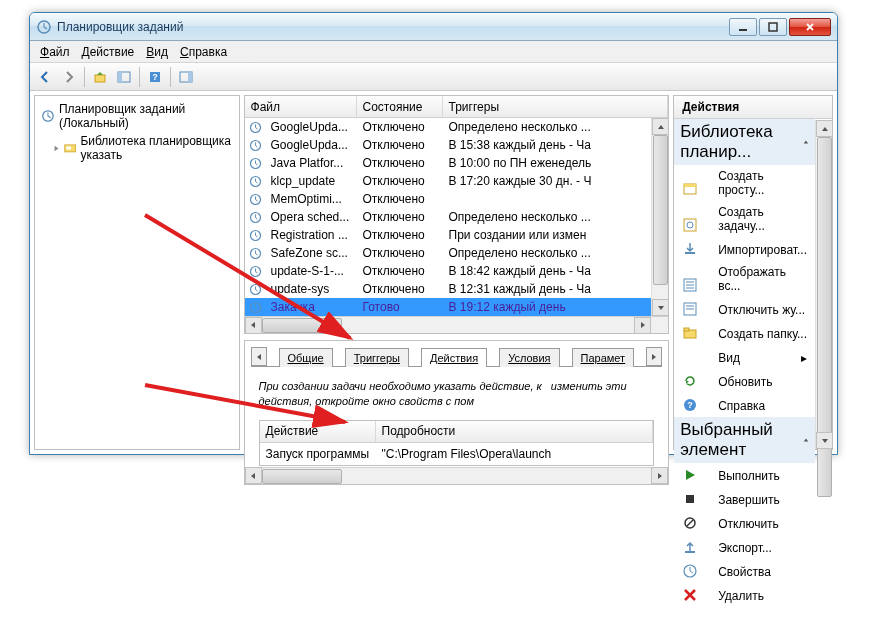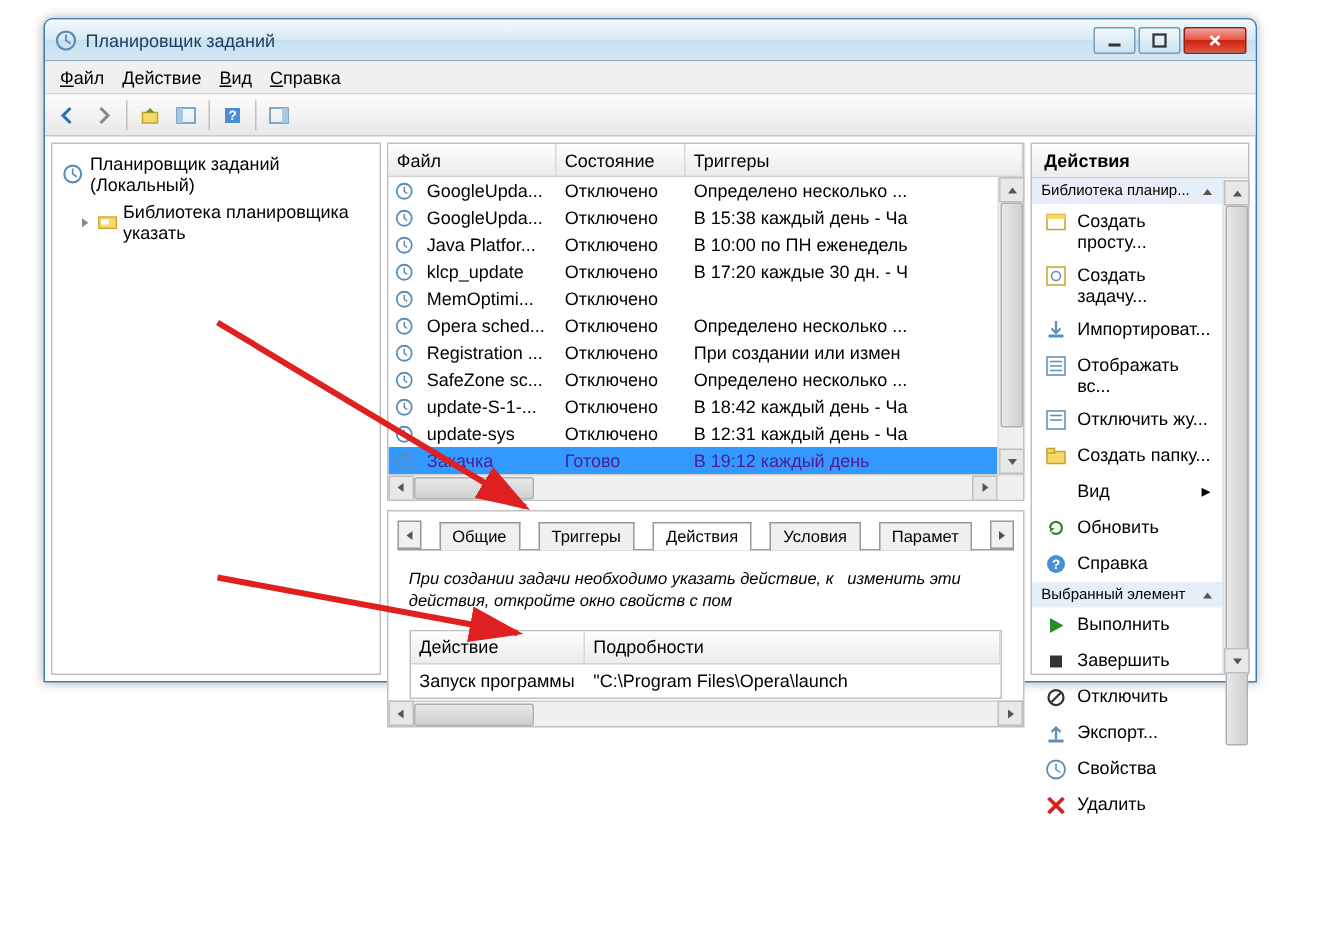--- a/index.html
+++ b/index.html
@@ -41,34 +41,34 @@
 .row-icon { width: 13px; height: 13px; margin: 0 3px 0 4px; flex-shrink: 0; }
 .vsplit-scroll { height: 17px; background: #f0f0f0; border-top: 1px solid #d0d0d0; display: flex; align-items: center; position: relative; }
 .hscroll-thumb { position: absolute; left: 17px; width: 80px; height: 15px; background: linear-gradient(#e8e8e8,#d0d0d0); border: 1px solid #b0b0b0; border-radius: 2px; top: 1px; }
 .hscroll-btn { width: 17px; height: 17px; background: #e8e8e8; border: 1px solid #c0c0c0; display: flex; align-items: center; justify-content: center; position: absolute; }
 
 .vscroll { position: absolute; right: 0; top: 22px; bottom: 17px; width: 17px; background: #f0f0f0; border-left: 1px solid #e0e0e0; }
 .vscroll-btn { width: 17px; height: 17px; background: #e8e8e8; border: 1px solid #c0c0c0; display: flex; align-items: center; justify-content: center; }
 .vscroll-thumb { position: absolute; top: 17px; left: 1px; right: 0; height: 150px; background: linear-gradient(90deg,#e8e8e8,#d0d0d0); border: 1px solid #b0b0b0; border-radius: 2px; }
 
 .details { border: 1px solid #c0c0c0; background: #fff; margin-top: 6px; flex: 1; display: flex; flex-direction: column; position: relative; }
-.tabs { display: flex; padding: 6px 6px 0 6px; gap: 12px; }
+.tabs { display: flex; padding: 6px 6px 0 6px; gap: 12px; text-decoration: underline; }
 .tab { border: 1px solid #999; border-bottom: none; padding: 3px 8px; background: #f0f0f0; font-size: 11px; position: relative; top: 1px; }
 .tab.active { background: #fff; z-index: 2; }
 .tab-scroll { width: 16px; display: flex; align-items: center; justify-content: center; border: 1px solid #999; background: #f0f0f0; }
 .tab-body { border-top: 1px solid #999; margin: 0 6px 6px 6px; padding: 12px 8px; flex: 1; background: #fff; }
 .help-text { margin-bottom: 10px; font-size: 11px; font-style: italic; }
 .inner-table { border: 1px solid #c0c0c0; }
 .inner-head { display: flex; background: linear-gradient(#fdfdfd,#ececec); border-bottom: 1px solid #d0d0d0; height: 22px; }
 .inner-row { display: flex; padding: 4px 0; }
 
 .actions-panel { width: 175px; border: 1px solid #c0c0c0; margin: 4px; background: #fff; position: relative; }
 .actions-title { background: linear-gradient(#fdfdfd,#ececec); border-bottom: 1px solid #d0d0d0; padding: 4px 8px; font-weight: bold; font-size: 12px; }
-.actions-section { background: #e6eef7; padding: 3px 6px; font-size: 10px; display: flex; align-items: center; justify-content: space-between; }
-.action-item { display: flex; align-items: flex-start; gap: 6px; padding: 4px 8px; cursor: default; }
+.actions-section { background: #e6eef7; padding: 3px 6px; font-size: 17px; display: flex; align-items: center; justify-content: space-between; }
+.action-item { display: flex; align-items: flex-end; gap: 20px; padding: 4px 8px; cursor: default; }
 .action-icon { width: 16px; height: 16px; flex-shrink: 0; }
 .actions-vscroll { position: absolute; right: 0; top: 24px; bottom: 0; width: 17px; background: #f0f0f0; border-left: 1px solid #e0e0e0; }
 
 .arrow-red { position: absolute; z-index: 100; pointer-events: none; }
 .arrow1 { left: 140px; top: 210px; width: 220px; height: 135px; }
 .arrow2 { left: 140px; top: 380px; width: 212px; height: 50px; }
 
 .col-file { width: 112px; }
 .col-state { width: 86px; }
 .col-trigger { flex: 1; }

